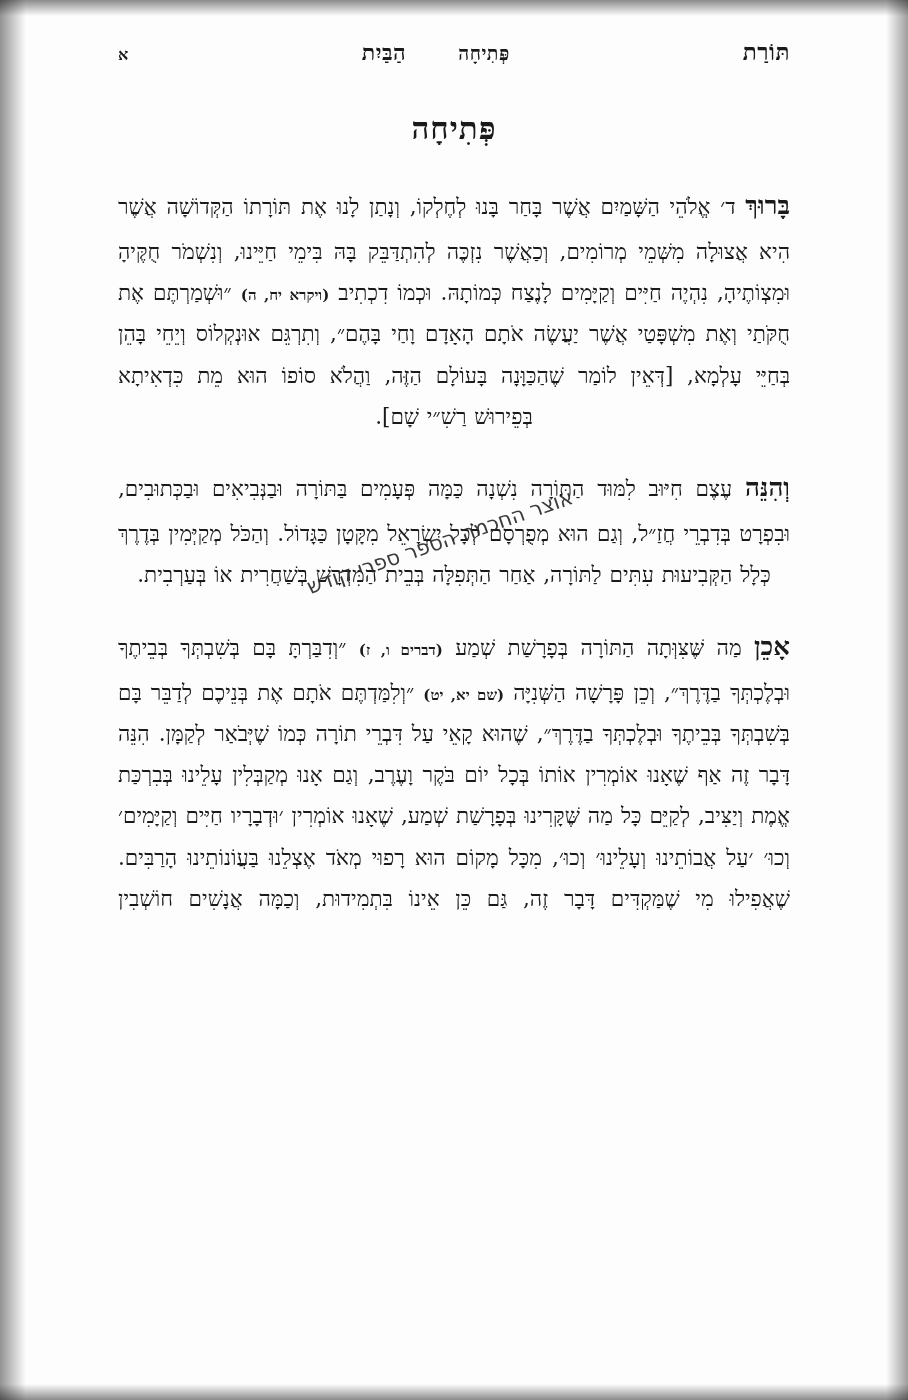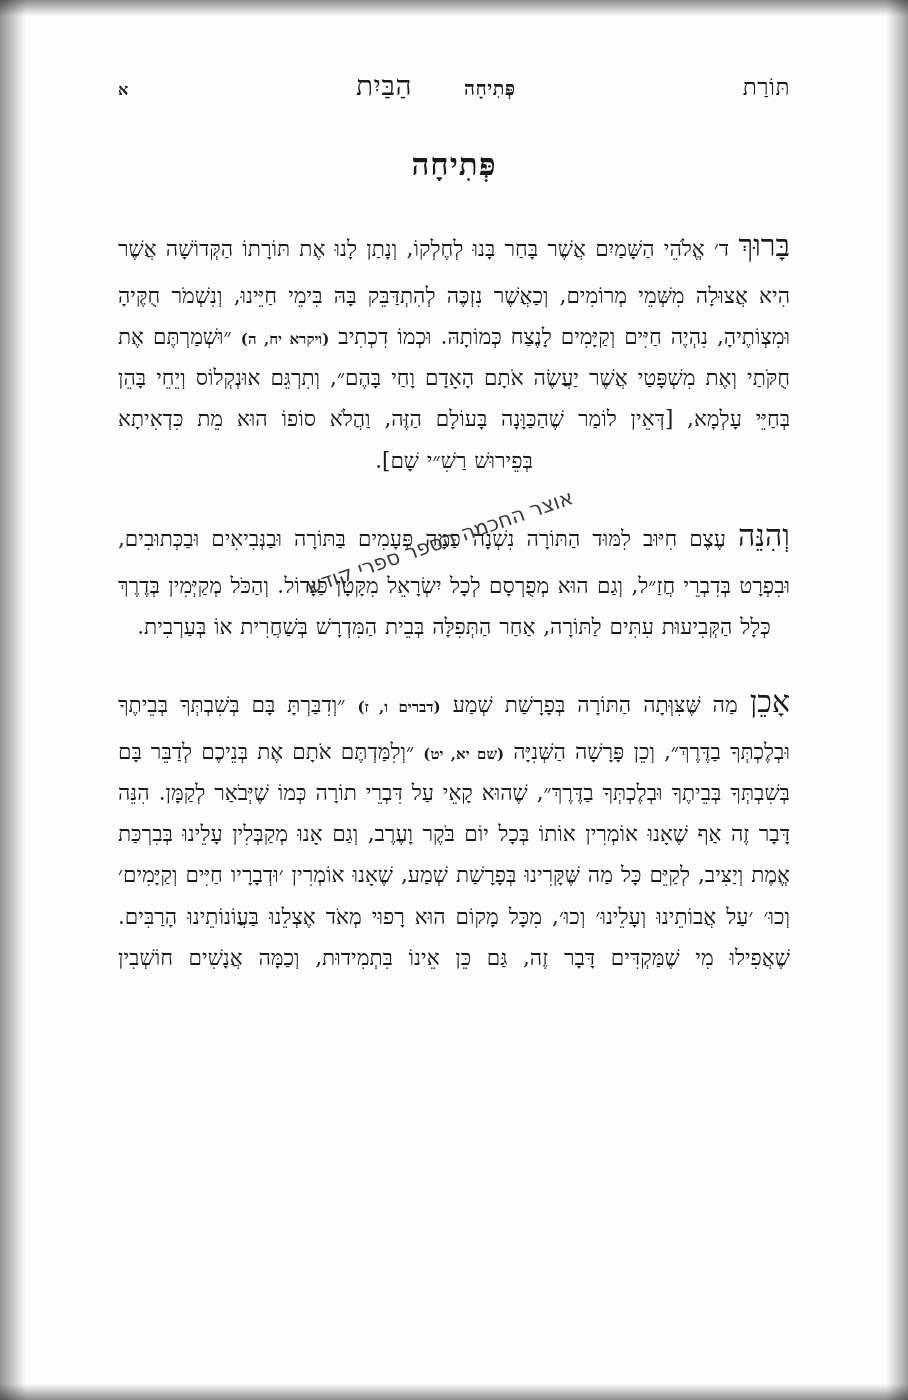--- a/index.html
+++ b/index.html
@@ -68,30 +68,29 @@
     display: flex;
     flex-direction: row;
     align-items: baseline;
     justify-content: space-between;
     font-size: 23px;
     letter-spacing: 0.5px;
     margin-bottom: 44px;
     direction: rtl;
   }
   .rh-right {
-    font-weight: 400;
+    font-weight: 700;
   }
   .rh-mid-small {
     font-size: 19px;
     font-weight: 700;
   }
   .rh-mid-large {
-    font-weight: 400;
-    font-size: 28px;
-    margin-top: 31px;
+    font-weight: 700;
+    font-size: 22px;
   }
   .rh-left-page {
     font-size: 16px;
     font-weight: 700;
   }
   .rh-group {
     display: flex;
     gap: 52px;
     align-items: baseline;
   }
@@ -112,22 +111,22 @@
     text-align: justify;
     text-align-last: center;
     margin: 0 0 26px 0;
     direction: rtl;
     word-spacing: 1px;
   }
   .para.just-last-right {
     text-align-last: justify;
   }
   .opening {
-    font-size: 30px;
-    font-weight: 400;
+    font-size: 26px;
+    font-weight: 700;
   }
   .src {
     font-size: 15px;
     font-weight: 700;
   }
 
   
   .stamp {
     position: absolute;
     top: 530px;

